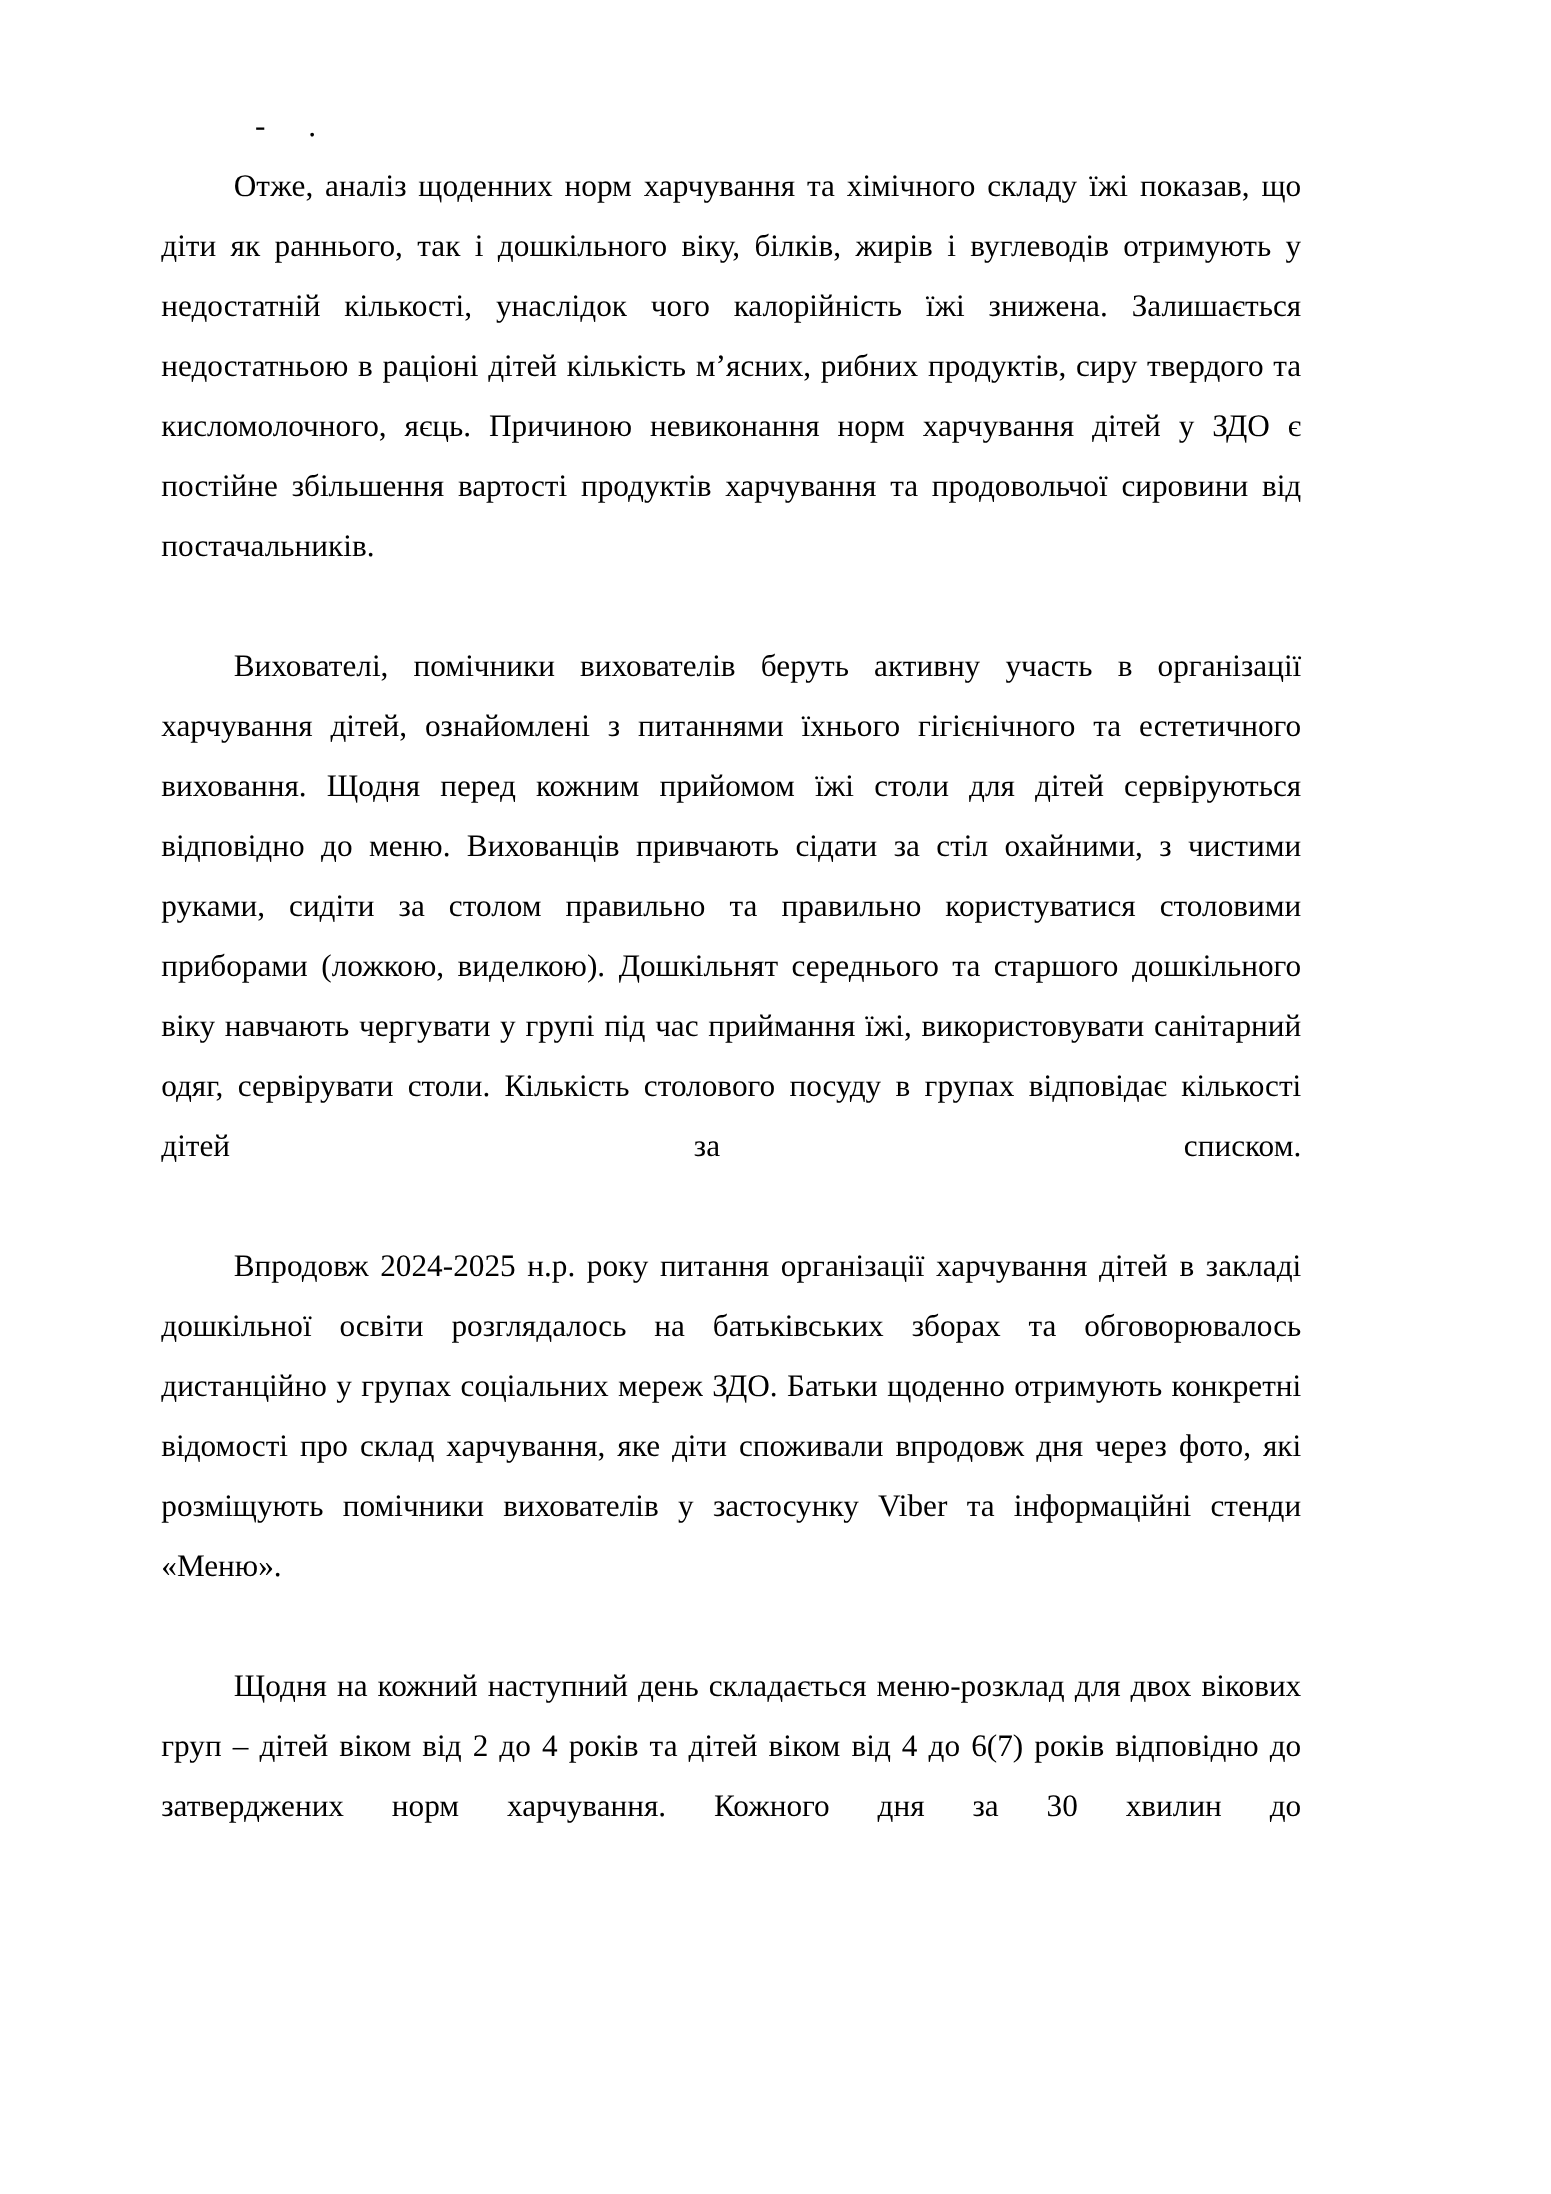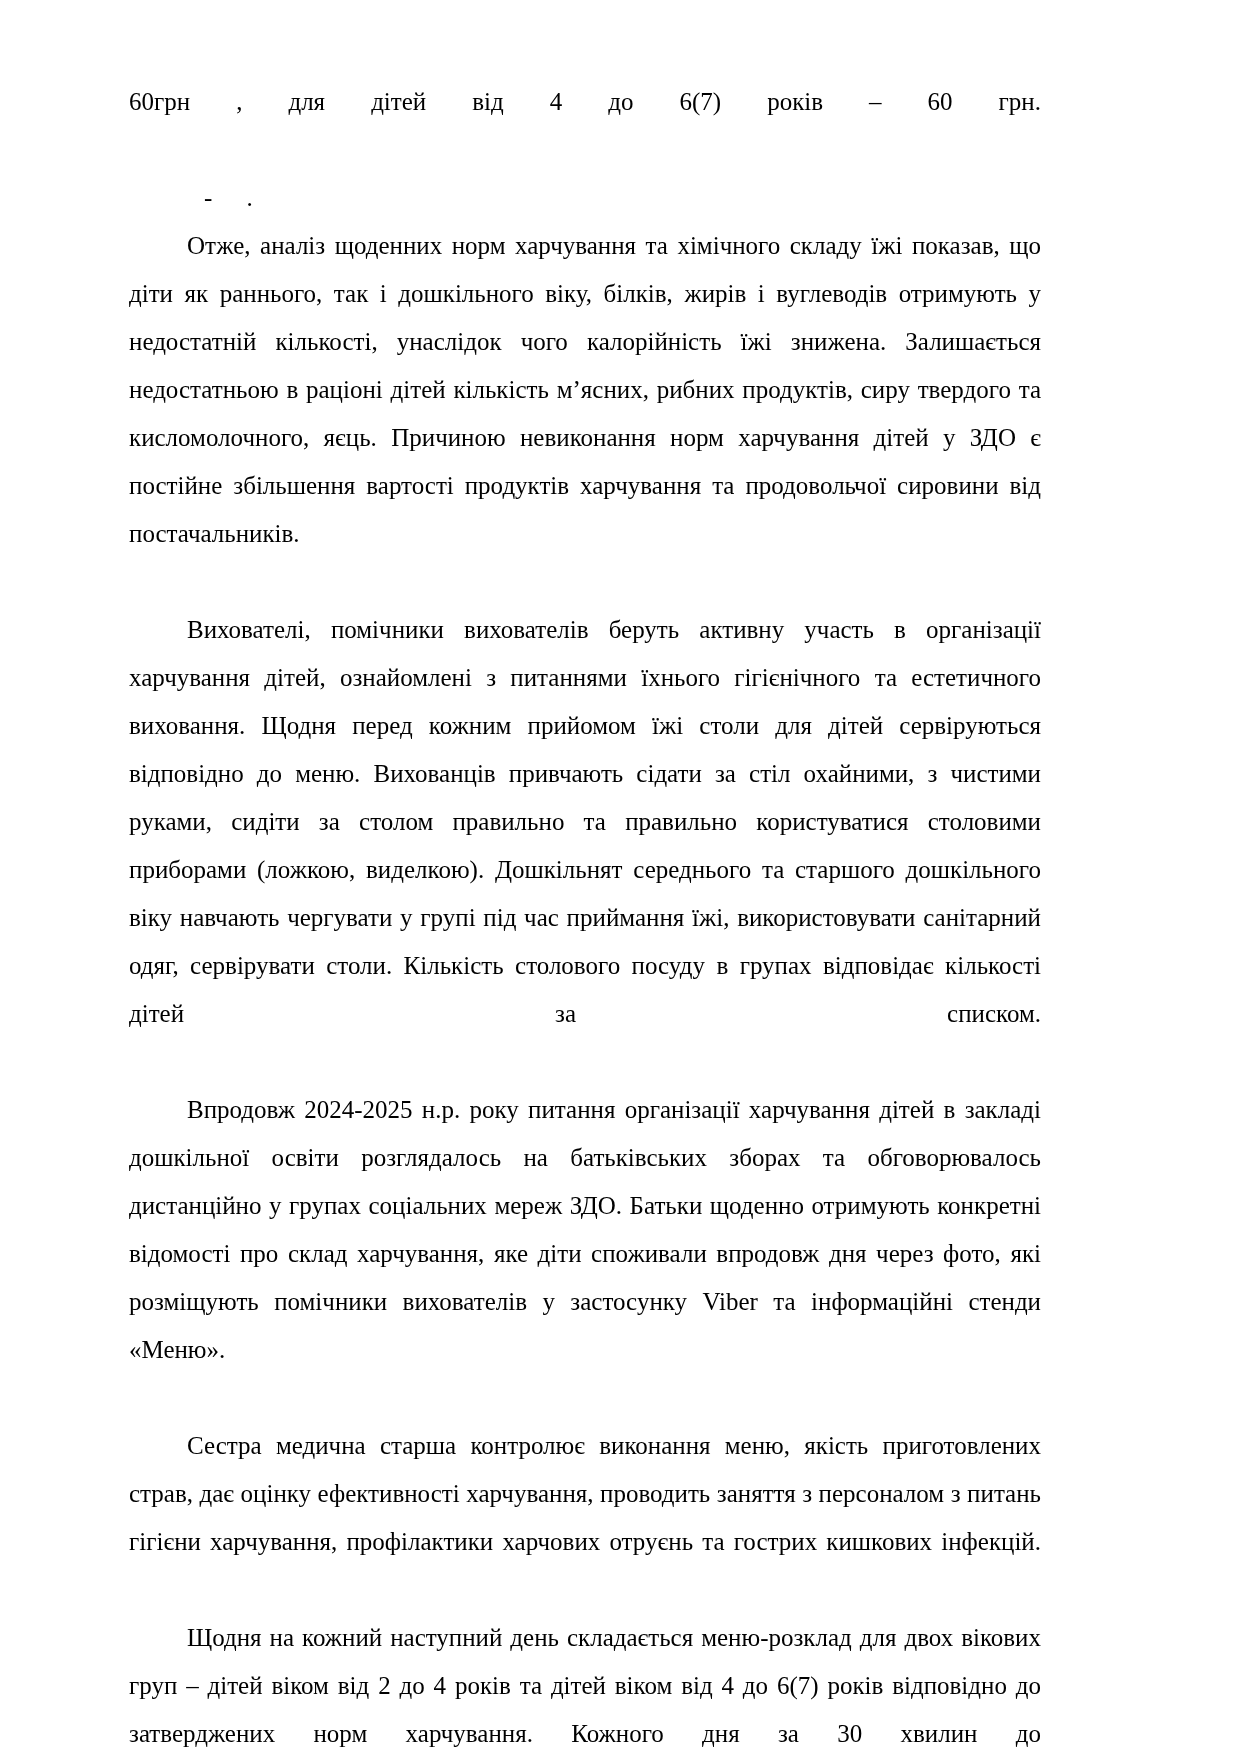--- a/index.html
+++ b/index.html
@@ -49,28 +49,26 @@
     letter-spacing: 14px;
   }
   .dash-line::after { content: none; }
 </style>
 </head>
 <body>
 
 <div class="page">
   <div class="doc-body">
 
-    <p class="para no-indent">60грн ,  для дітей від 4 до 6(7) років – 60 грн.</p>
 
     <p class="dash-line">- .</p>
 
     <p class="para">Отже, аналіз щоденних норм харчування та хімічного складу їжі показав, що діти як раннього, так і дошкільного віку, білків, жирів і вуглеводів отримують у недостатній кількості, унаслідок чого калорійність їжі знижена. Залишається недостатньою в раціоні дітей кількість м’ясних, рибних продуктів, сиру твердого та кисломолочного, яєць. Причиною невиконання норм харчування дітей у ЗДО є постійне збільшення вартості продуктів харчування та продовольчої сировини від постачальників.</p>
 
     <p class="para">Вихователі, помічники вихователів беруть активну участь в організації харчування дітей, ознайомлені з питаннями їхнього гігієнічного та естетичного виховання. Щодня перед кожним прийомом їжі столи для дітей сервіруються відповідно до меню. Вихованців привчають сідати за стіл охайними, з чистими руками, сидіти за столом правильно та правильно користуватися столовими приборами (ложкою, виделкою). Дошкільнят середнього та старшого дошкільного віку навчають чергувати у групі під час приймання їжі, використовувати санітарний одяг, сервірувати столи. Кількість столового посуду в групах відповідає кількості дітей за списком.</p>
 
     <p class="para">Впродовж 2024-2025 н.р. року питання організації харчування дітей в закладі дошкільної освіти розглядалось на батьківських зборах та обговорювалось дистанційно у групах соціальних мереж ЗДО. Батьки щоденно отримують конкретні відомості про склад харчування, яке діти споживали впродовж дня через фото, які розміщують помічники вихователів у застосунку Viber та інформаційні стенди «Меню».</p>
 
-    <p class="para">Сестра медична старша  контролює виконання меню, якість приготовлених страв, дає оцінку ефективності харчування, проводить заняття з персоналом з питань гігієни харчування, профілактики харчових отруєнь та гострих кишкових інфекцій.</p>
 
     <p class="para">Щодня на кожний наступний день складається меню-розклад для двох вікових груп – дітей віком від 2 до 4 років та дітей віком від 4 до 6(7) років відповідно до затверджених норм харчування. Кожного дня за 30 хвилин до</p>
 
   </div>
 </div>
 
 </body></html>

